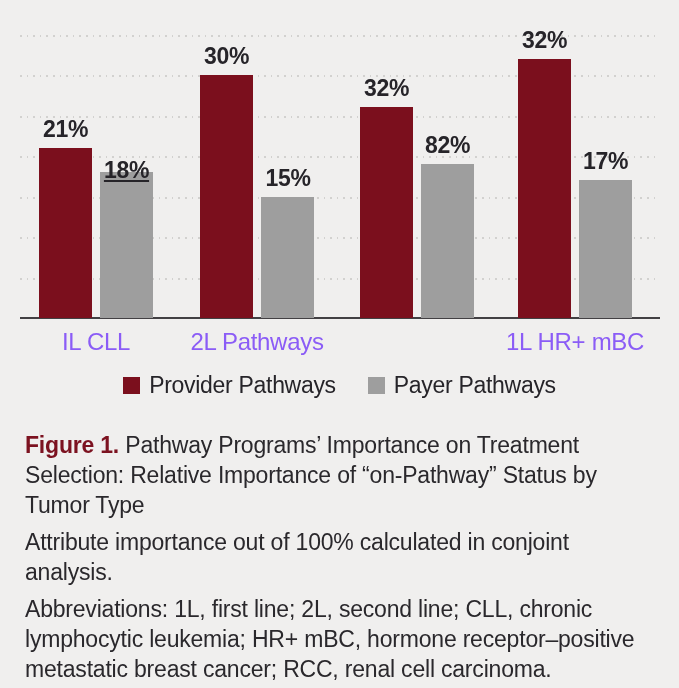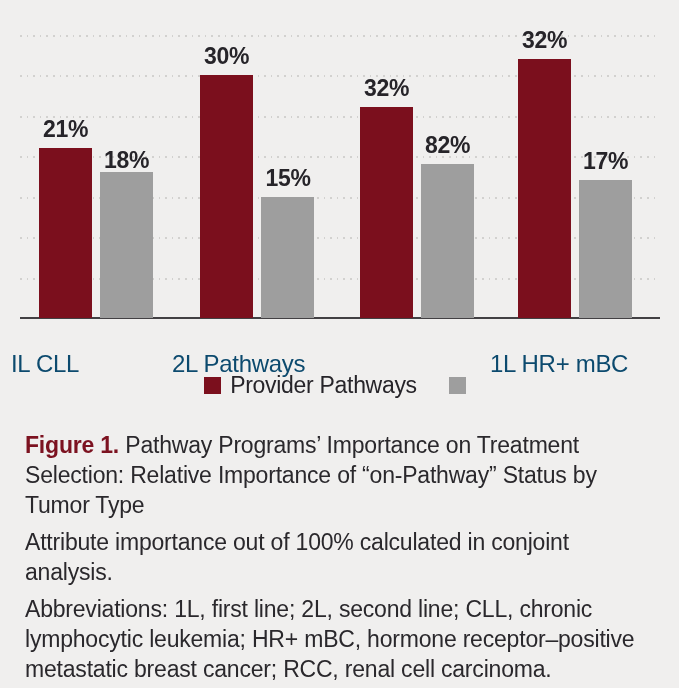--- a/index.html
+++ b/index.html
@@ -24,21 +24,21 @@
     position:absolute;width:90px;height:28px;line-height:28px;
     text-align:center;font-size:23px;font-weight:bold;color:#262429;
     letter-spacing:-0.3px;
   }
   .axis-line{
     position:absolute;left:20px;top:317px;width:640px;height:2px;
     background:#424043;
   }
   .xlabel{
     position:absolute;top:327px;width:170px;height:30px;line-height:30px;
-    font-size:24px;color:#0c4a6e;letter-spacing:-0.3px;margin-top:22px;
+    text-align:center;font-size:24px;color:#8b5cf6;letter-spacing:-0.3px;
   }
   
   .legend{
     position:absolute;top:372px;left:0;width:100%;
     display:flex;justify-content:center;align-items:center;gap:32px;
   }
   .legend-item{display:flex;align-items:center;}
   .swatch{width:17px;height:17px;margin-right:9px;flex:0 0 auto;}
   .legend-label{font-size:23px;color:#262429;letter-spacing:-0.3px;line-height:26px;}
   
@@ -56,33 +56,34 @@
 
   <div class="chart" id="chart">
     <div class="axis-line"></div>
     <div class="legend" id="legend">
         <div class="legend-item">
           <div class="swatch" style="background: rgb(123, 15, 29);"></div>
           <div class="legend-label">Provider Pathways</div>
         </div>
         <div class="legend-item">
           <div class="swatch" style="background: rgb(158, 158, 158);"></div>
+          <div class="legend-label">Payer Pathways</div>
         </div>
       </div>
   <div class="gridline" style="top: 277.5px;"></div>
       <div class="gridline" style="top: 237px;"></div>
       <div class="gridline" style="top: 196.5px;"></div>
       <div class="gridline" style="top: 156px;"></div>
       <div class="gridline" style="top: 115.5px;"></div>
       <div class="gridline" style="top: 75px;"></div>
       <div class="gridline" style="top: 34.5px;"></div>
       <div class="bar" style="left: 39px; top: 147.9px; width: 53px; height: 170.1px; background: rgb(123, 15, 29);"></div>
       <div class="bar-value" style="left: 20.5px; top: 114.9px;">21%</div>
       <div class="bar" style="left: 100px; top: 172.2px; width: 53px; height: 145.8px; background: rgb(158, 158, 158);"></div>
-      <div class="bar-value" style="left: 81.5px; top: 146px;">18%</div>
+      <div class="bar-value" style="left: 81.5px; top: 156px; text-decoration: underline;">18%</div>
       <div class="xlabel" style="left: 11px;">IL CLL</div>
       <div class="bar" style="left: 200px; top: 75px; width: 53px; height: 243px; background: rgb(123, 15, 29);"></div>
       <div class="bar-value" style="left: 181.5px; top: 42px;">30%</div>
       <div class="bar" style="left: 261px; top: 196.5px; width: 53px; height: 121.5px; background: rgb(158, 158, 158);"></div>
       <div class="bar-value" style="left: 243px; top: 163.5px;">15%</div>
       <div class="xlabel" style="left: 172px;">2L Pathways</div>
       <div class="bar" style="left: 360px; top: 107.4px; width: 53px; height: 210.6px; background: rgb(123, 15, 29);"></div>
       <div class="bar-value" style="left: 341.5px; top: 74.4px;">32%</div>
       <div class="bar" style="left: 421px; top: 164.1px; width: 53px; height: 153.9px; background: rgb(158, 158, 158);"></div>
       <div class="bar-value" style="left: 402.5px; top: 131.1px;">82%</div>

